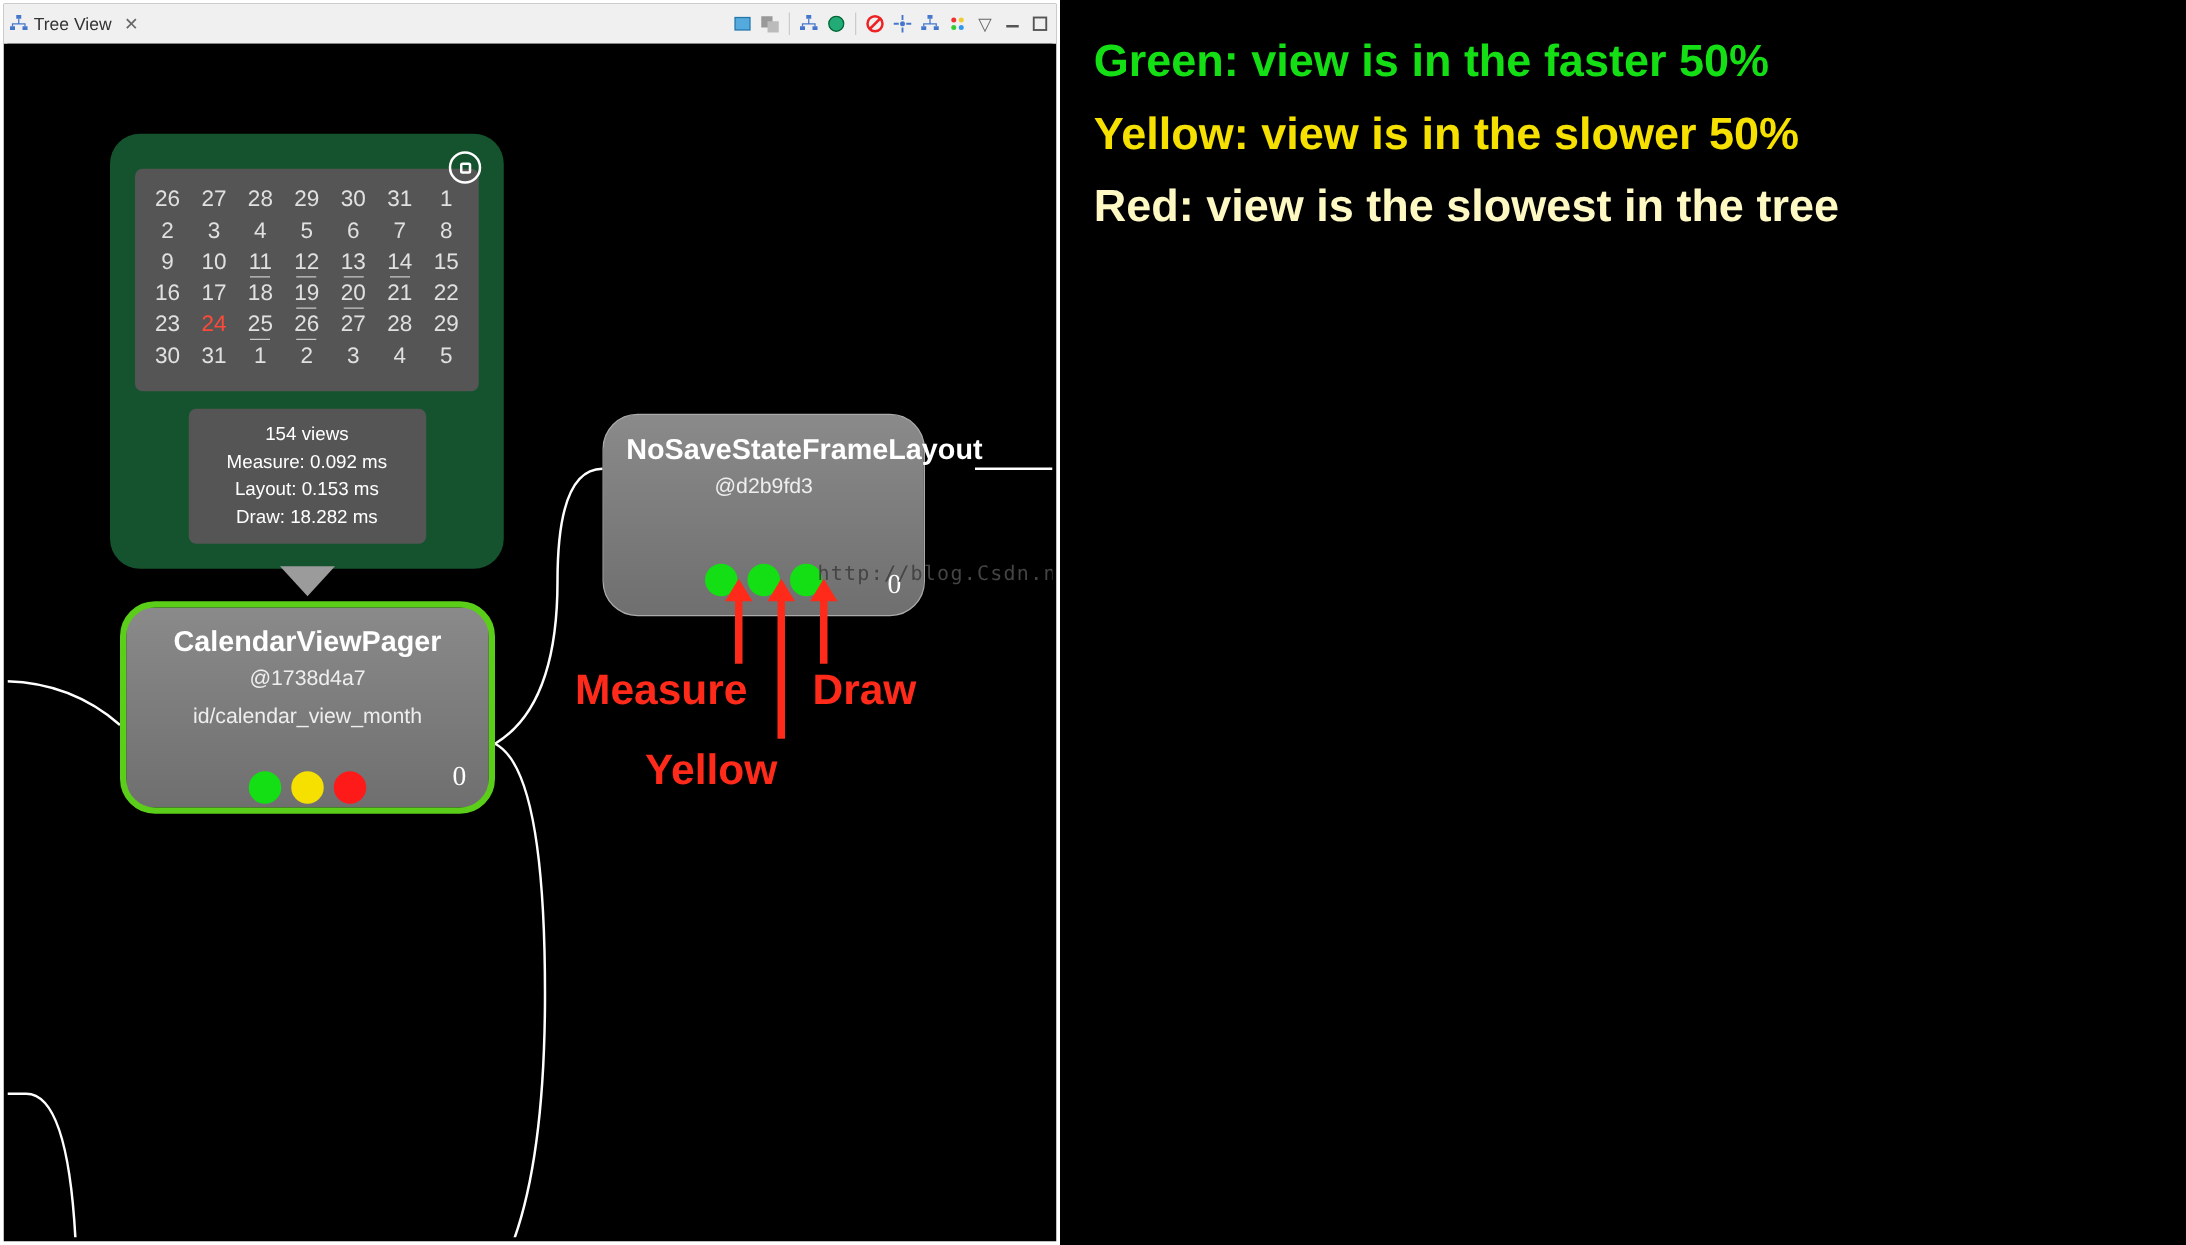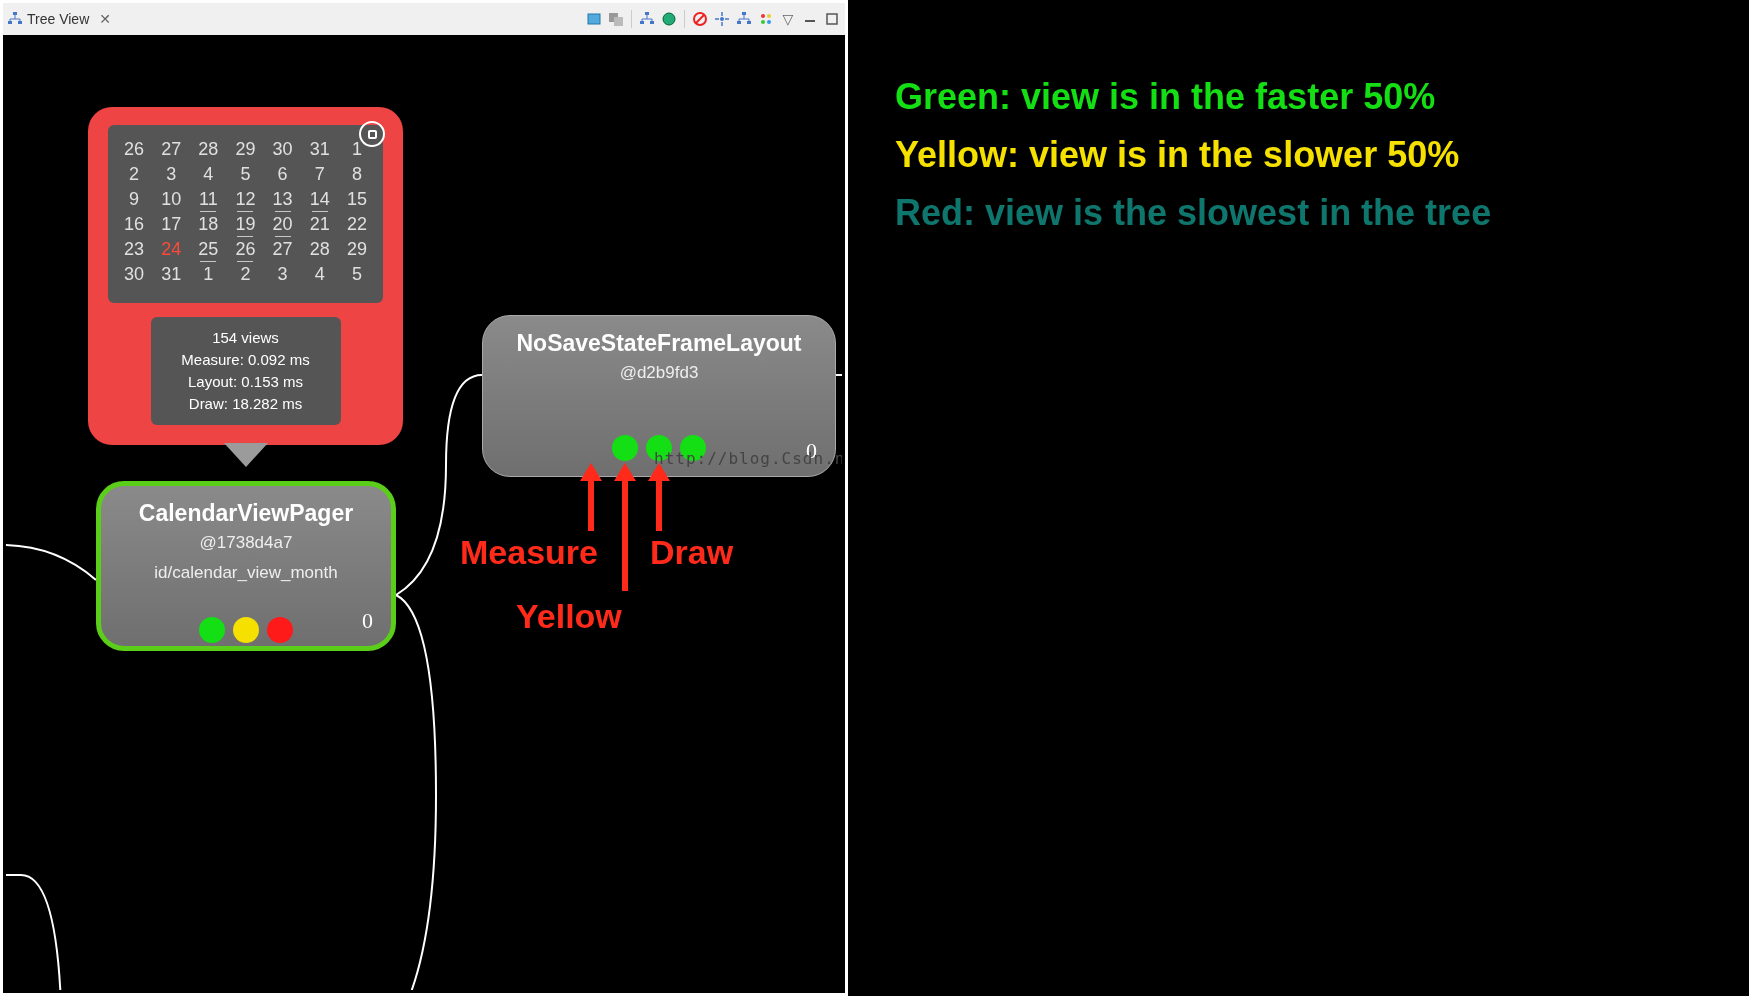--- a/index.html
+++ b/index.html
@@ -13,21 +13,21 @@
   .title-bar .title-text { font-size: 14px; color: #333; }
   .title-bar .close-x { font-size: 14px; color: #666; margin-left: 6px; cursor: pointer; }
   .title-bar .spacer { flex: 1; }
   .title-bar .tb-icons { display: flex; gap: 4px; align-items: center; }
   .tb-icon { width: 18px; height: 18px; display:inline-flex; align-items:center; justify-content:center; cursor:pointer; font-size:14px;}
   .tb-sep { width: 1px; height: 18px; background: #ccc; margin: 0 2px; }
 
   .canvas { position: absolute; left: 3px; right: 3px; top: 32px; bottom: 3px; background: #000; overflow: hidden; }
 
   
-  .popup { position: absolute; left: 82px; top: 72px; width: 315px; background: #ef4444; border-radius: 24px; padding: 6px 20px 20px 20px; box-shadow: 0 0 10px rgba(0,0,0,0.5); }
+  .popup { position: absolute; left: 82px; top: 72px; width: 315px; background: #14532d; border-radius: 24px; padding: 16px 20px 20px 20px; box-shadow: 0 0 10px rgba(0,0,0,0.5); }
   .popup .pop-icon { position: absolute; right: 18px; top: 14px; width: 26px; height: 26px; border: 2.5px solid #fff; border-radius: 50%; display:flex; align-items:center; justify-content:center; }
   .popup .pop-icon .sq { width: 9px; height: 9px; border: 2px solid #fff; border-radius: 2px; }
   .calendar { background: #555; border-radius: 6px; padding: 10px 12px 14px 12px; margin-top: 12px; }
   .calendar .row { display: flex; justify-content: space-between; margin: 4px 0; }
   .calendar .row span { width: 28px; text-align: center; color: #e0e0e0; font-size: 18px; position: relative; }
   .calendar .row span.underlined::after { content:''; position:absolute; left:6px; right:6px; bottom:-2px; height:1.5px; background:#c8c8c8; }
   .calendar .row span.key { color: #ff4a3a; text-decoration-color:#ff4a3a;}
   .stats { background: #555; border-radius: 6px; margin: 14px auto 0 auto; width: 190px; padding: 10px 8px; text-align: center; }
   .stats div { color: #fff; font-size: 15px; line-height: 22px; font-weight: 500; }
   .popup-arrow { position: absolute; left: 50%; bottom: -22px; transform: translateX(-50%); width: 0; height: 0; border-left: 22px solid transparent; border-right: 22px solid transparent; border-top: 24px solid #9b9b9b; }
@@ -39,37 +39,37 @@
   .node .n-sub { color: #eee; font-size: 17px; text-align: center; margin-top: 6px; }
   .node .n-sub2 { color: #eee; font-size: 17px; text-align: center; margin-top: 10px; font-weight:400; }
   .node .dots { display:flex; gap:8px; justify-content:center; margin-top: 34px; }
   .dot { width: 26px; height: 26px; border-radius: 50%; }
   .dot.green { background: #14de14; }
   .dot.yellow { background: #f5e000; }
   .dot.red { background: #ff1a1a; }
   .node .count { position: absolute; right: 18px; bottom: 12px; color: #fff; font-size: 22px; font-family: 'Times New Roman', serif;}
 
   .node1 { left: 90px; top: 446px; width: 300px; height: 170px; }
-  .node2 { left: 476px; top: 280px; width: 354px; height: 162px; border: 1px solid #aaa; }
+  .node2 { left: 476px; top: 296px; width: 258px; height: 162px; border: 1px solid #aaa; }
 
   
   .wires { position:absolute; left:0; top:0; width:100%; height:100%; pointer-events:none; }
 
   
   .ann { position: absolute; color: #ff2a1a; font-size: 34px; font-weight: bold; font-family: Arial, sans-serif; }
   .arrow { position: absolute; }
 
   .watermark { position:absolute; left:648px; top:414px; color:#444; font-size:16px; letter-spacing:1px; font-family: monospace;}
 
   
-  .legend { position: absolute; left: 895px; top: 20px; margin-top: 48px; }
+  .legend { position: absolute; left: 875px; top: 20px; }
   .legend div { font-size: 36px; font-weight: bold; line-height: 58px; }
   .legend .g { color: #14de14; }
   .legend .y { color: #f5e000; }
-  .legend .r { color: #0f766e; }
+  .legend .r { color: #fef9c3; }
 </style>
 </head>
 <body>
 
 <div class="left-panel">
   <div class="title-bar">
     <div class="title-left">
       <span class="tree-icon">
         <svg width="16" height="16" viewBox="0 0 16 16">
             <rect x="6" y="1" width="4" height="3" fill="#47c"></rect>

